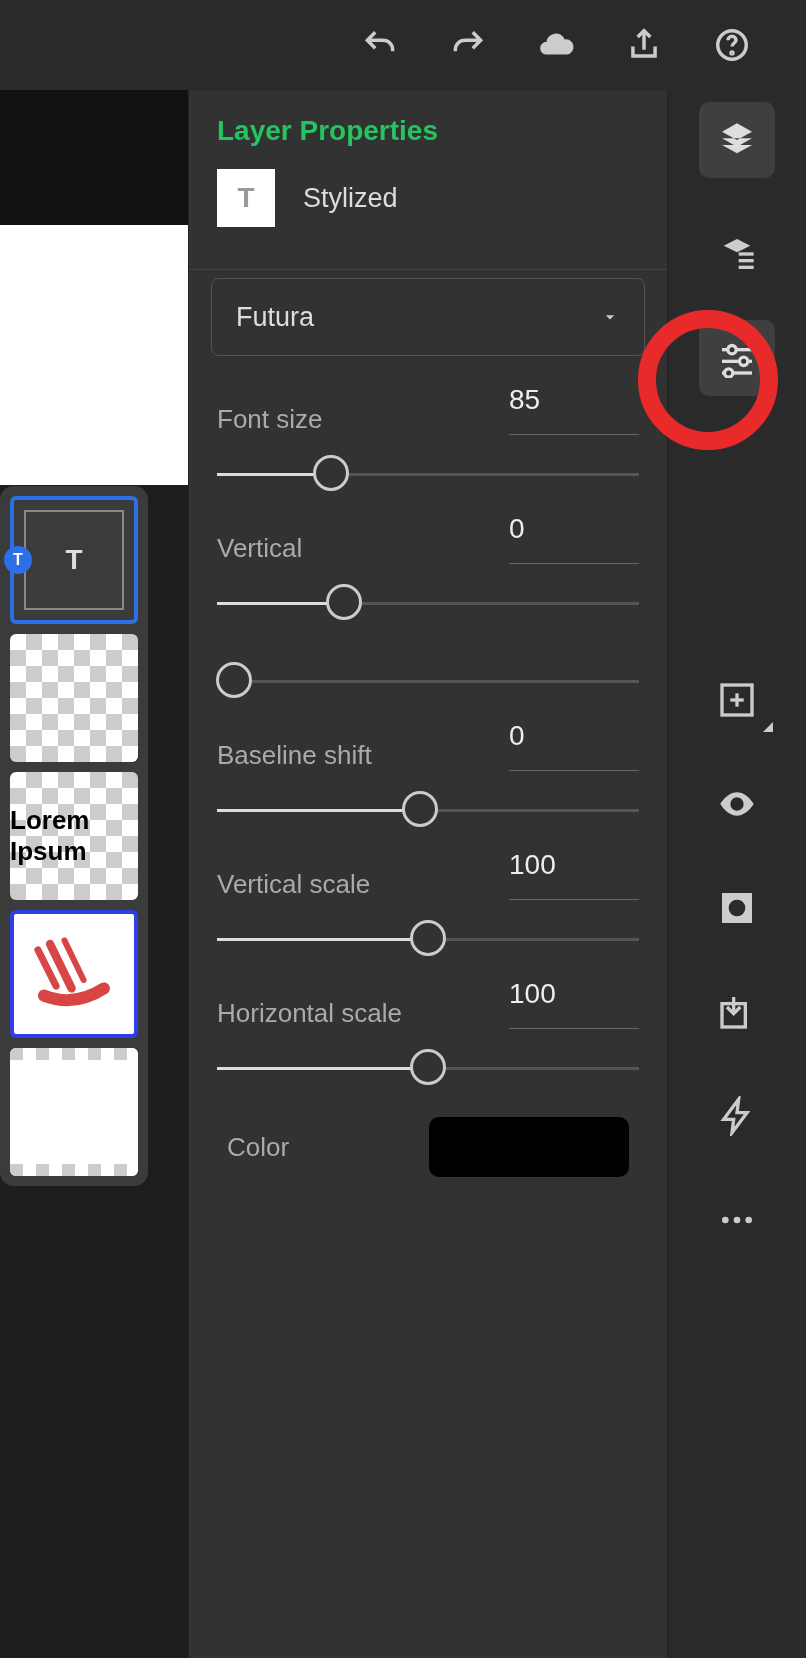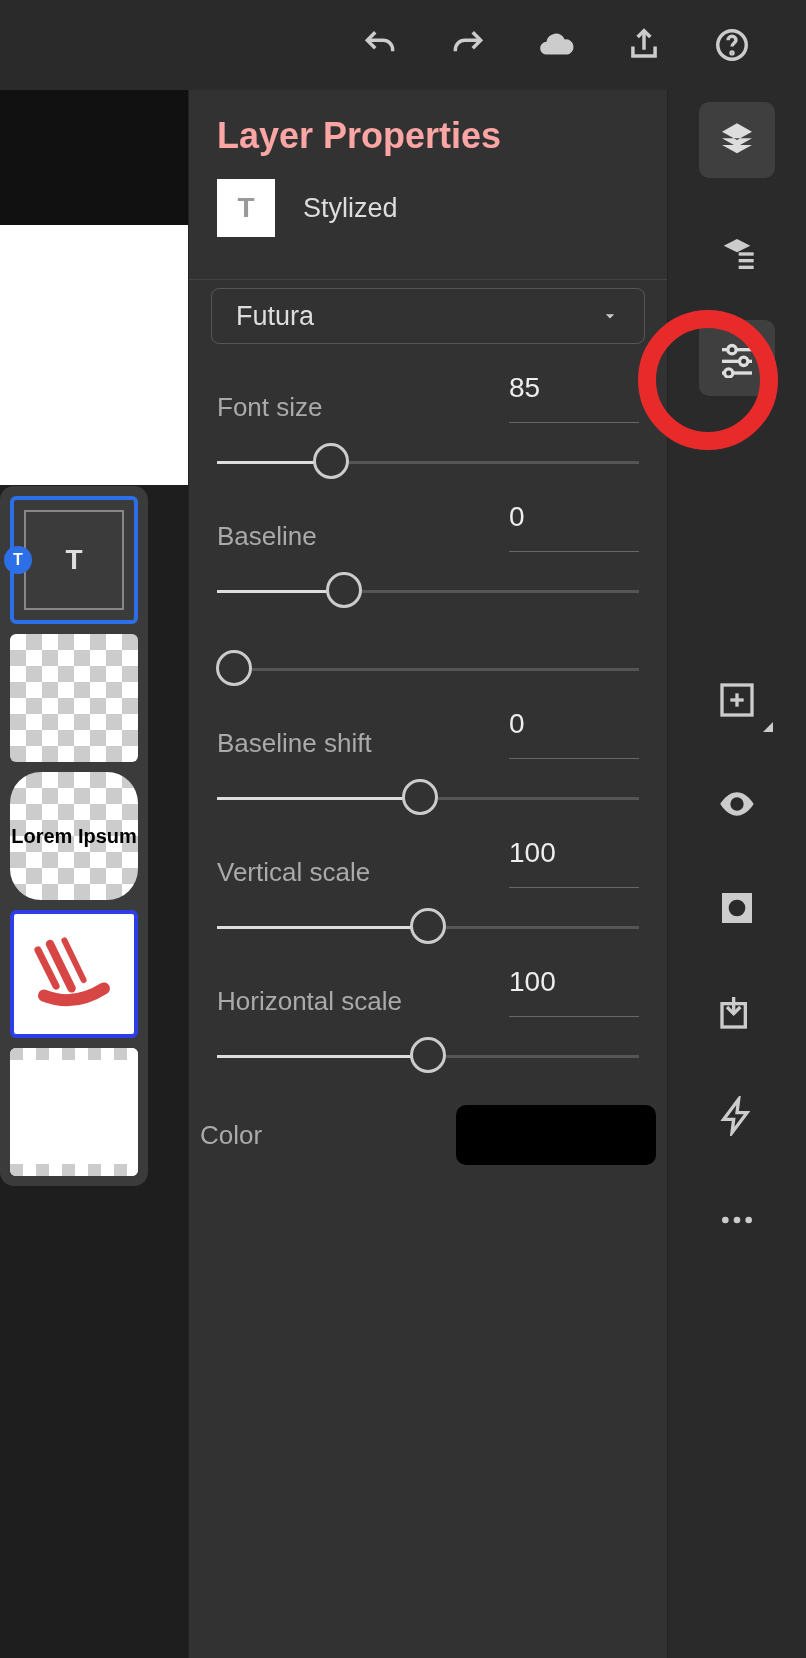--- a/index.html
+++ b/index.html
@@ -26,54 +26,54 @@
   .t-badge { position:absolute; left:-10px; top:50%; transform:translateY(-50%); width:28px; height:28px; border-radius:50%; background:#2d6fe6; color:#fff; display:flex; align-items:center; justify-content:center; font-size:16px; font-weight:700; }
   .checker { background-image:
       linear-gradient(45deg,#ccc 25%,transparent 25%),
       linear-gradient(-45deg,#ccc 25%,transparent 25%),
       linear-gradient(45deg,transparent 75%,#ccc 75%),
       linear-gradient(-45deg,transparent 75%,#ccc 75%);
       background-size:32px 32px;
       background-position:0 0,0 16px,16px -16px,-16px 0;
       background-color:#fff;
   }
-  .lorem { display:flex; align-items:center; justify-content:center; font-family:"Brush Script MT",cursive; font-weight:700; color:#000; font-size:20px;border-radius:31px; }
+  .lorem { display:flex; align-items:center; justify-content:center; font-family:"Brush Script MT",cursive; font-weight:700; color:#000; font-size:26px; }
   .blue-border { border:4px solid #2d3ee6; }
   .brush-thumb svg { width:100%; height:100%; }
   .film-thumb { background:#fff; position:relative; overflow:hidden; }
   .film-thumb::before, .film-thumb::after { content:""; position:absolute; left:0; right:0; height:12px; background-image:linear-gradient(to right,#ccc 50%,#fff 50%); background-size:26px 12px; }
   .film-thumb::before { top:0; }
   .film-thumb::after { bottom:0; }
 
   
   .props { flex:1; background:#323232; border-left:1px solid #222; border-right:1px solid #222; padding:0; position:relative; width:480px; }
   .props-header { padding:25px 28px 20px; }
-  .props-title { font-size:36px; font-weight:600; color:#fca5a5; }
+  .props-title { font-size:28px; font-weight:600; color:#22c55e; }
   .layer-row { display:flex; align-items:center; gap:28px; margin-top:22px; }
   .layer-icon { width:58px; height:58px; background:#fff; display:flex; align-items:center; justify-content:center; color:#999; font-size:28px; font-weight:700; }
   .layer-name { font-size:27px; color:#ddd; }
   .divider { height:1px; background:#444; margin-top:22px; }
 
   .section-head { display:flex; align-items:center; gap:10px; padding:24px 28px 14px; }
   .section-head svg { width:20px; height:20px; }
   .section-head span { font-size:27px; font-weight:600; color:#eee; }
 
-  .dropdown { margin:8px 22px; height:56px; border:1px solid #555; border-radius:8px; display:flex; align-items:center; justify-content:space-between; padding:0 24px; font-size:27px; color:#ddd; }
+  .dropdown { margin:8px 22px; height:78px; border:1px solid #555; border-radius:8px; display:flex; align-items:center; justify-content:space-between; padding:0 24px; font-size:27px; color:#ddd; }
   .dropdown svg { width:20px; height:20px; }
 
   .slider-group { padding:20px 28px 0; }
   .sg-row { display:flex; justify-content:space-between; align-items:flex-end; margin-bottom:14px; }
   .sg-label { font-size:26px; color:#aaa; }
   .sg-value { font-size:28px; color:#eee; border-bottom:1px solid #666; min-width:130px; padding-bottom:18px; }
   .slider { position:relative; height:40px; margin-top:18px; }
   .track { position:absolute; top:50%; left:0; right:0; height:3px; background:#555; }
   .track-fill { position:absolute; top:50%; left:0; height:3px; background:#ddd; }
   .handle { position:absolute; top:50%; width:36px; height:36px; border-radius:50%; border:3px solid #ccc; background:#323232; transform:translate(-50%,-50%); }
 
-  .color-row { display:flex; align-items:center; justify-content:space-between; padding:30px 11px 0; }
+  .color-row { display:flex; align-items:center; justify-content:space-between; padding:30px 38px 0; }
   .color-swatch { width:200px; height:60px; border-radius:10px; }
 
   
   .rail { width:138px; background:#2a2a2a; display:flex; flex-direction:column; align-items:center; padding-top:12px; gap:48px; position:relative; }
   .rail-btn { width:76px; height:76px; display:flex; align-items:center; justify-content:center; border-radius:10px; }
   .rail-btn.active { background:#3f3f3f; }
   .rail-btn svg, .rail-icon svg { width:40px; height:40px; }
   .rail-icon { width:76px; height:56px; display:flex; align-items:center; justify-content:center; position:relative; }
   .rail-icon .corner { position:absolute; right:2px; bottom:-4px; width:0; height:0; border-left:10px solid transparent; border-bottom:10px solid #ccc; }
 
@@ -172,21 +172,21 @@
       <div class="sg-value">85</div>
     </div>
     <div class="slider">
       <div class="track"></div>
       <div class="track-fill" style="width:27%"></div>
       <div class="handle" style="left:27%"></div>
     </div>
         </div>
         <div class="slider-group">
     <div class="sg-row">
-      <div class="sg-label">Baseline</div>
+      <div class="sg-label">Vertical</div>
       <div class="sg-value">0</div>
     </div>
     <div class="slider">
       <div class="track"></div>
       <div class="track-fill" style="width:30%"></div>
       <div class="handle" style="left:30%"></div>
     </div>
         </div>
         <div class="slider-group">
     <div class="slider">

